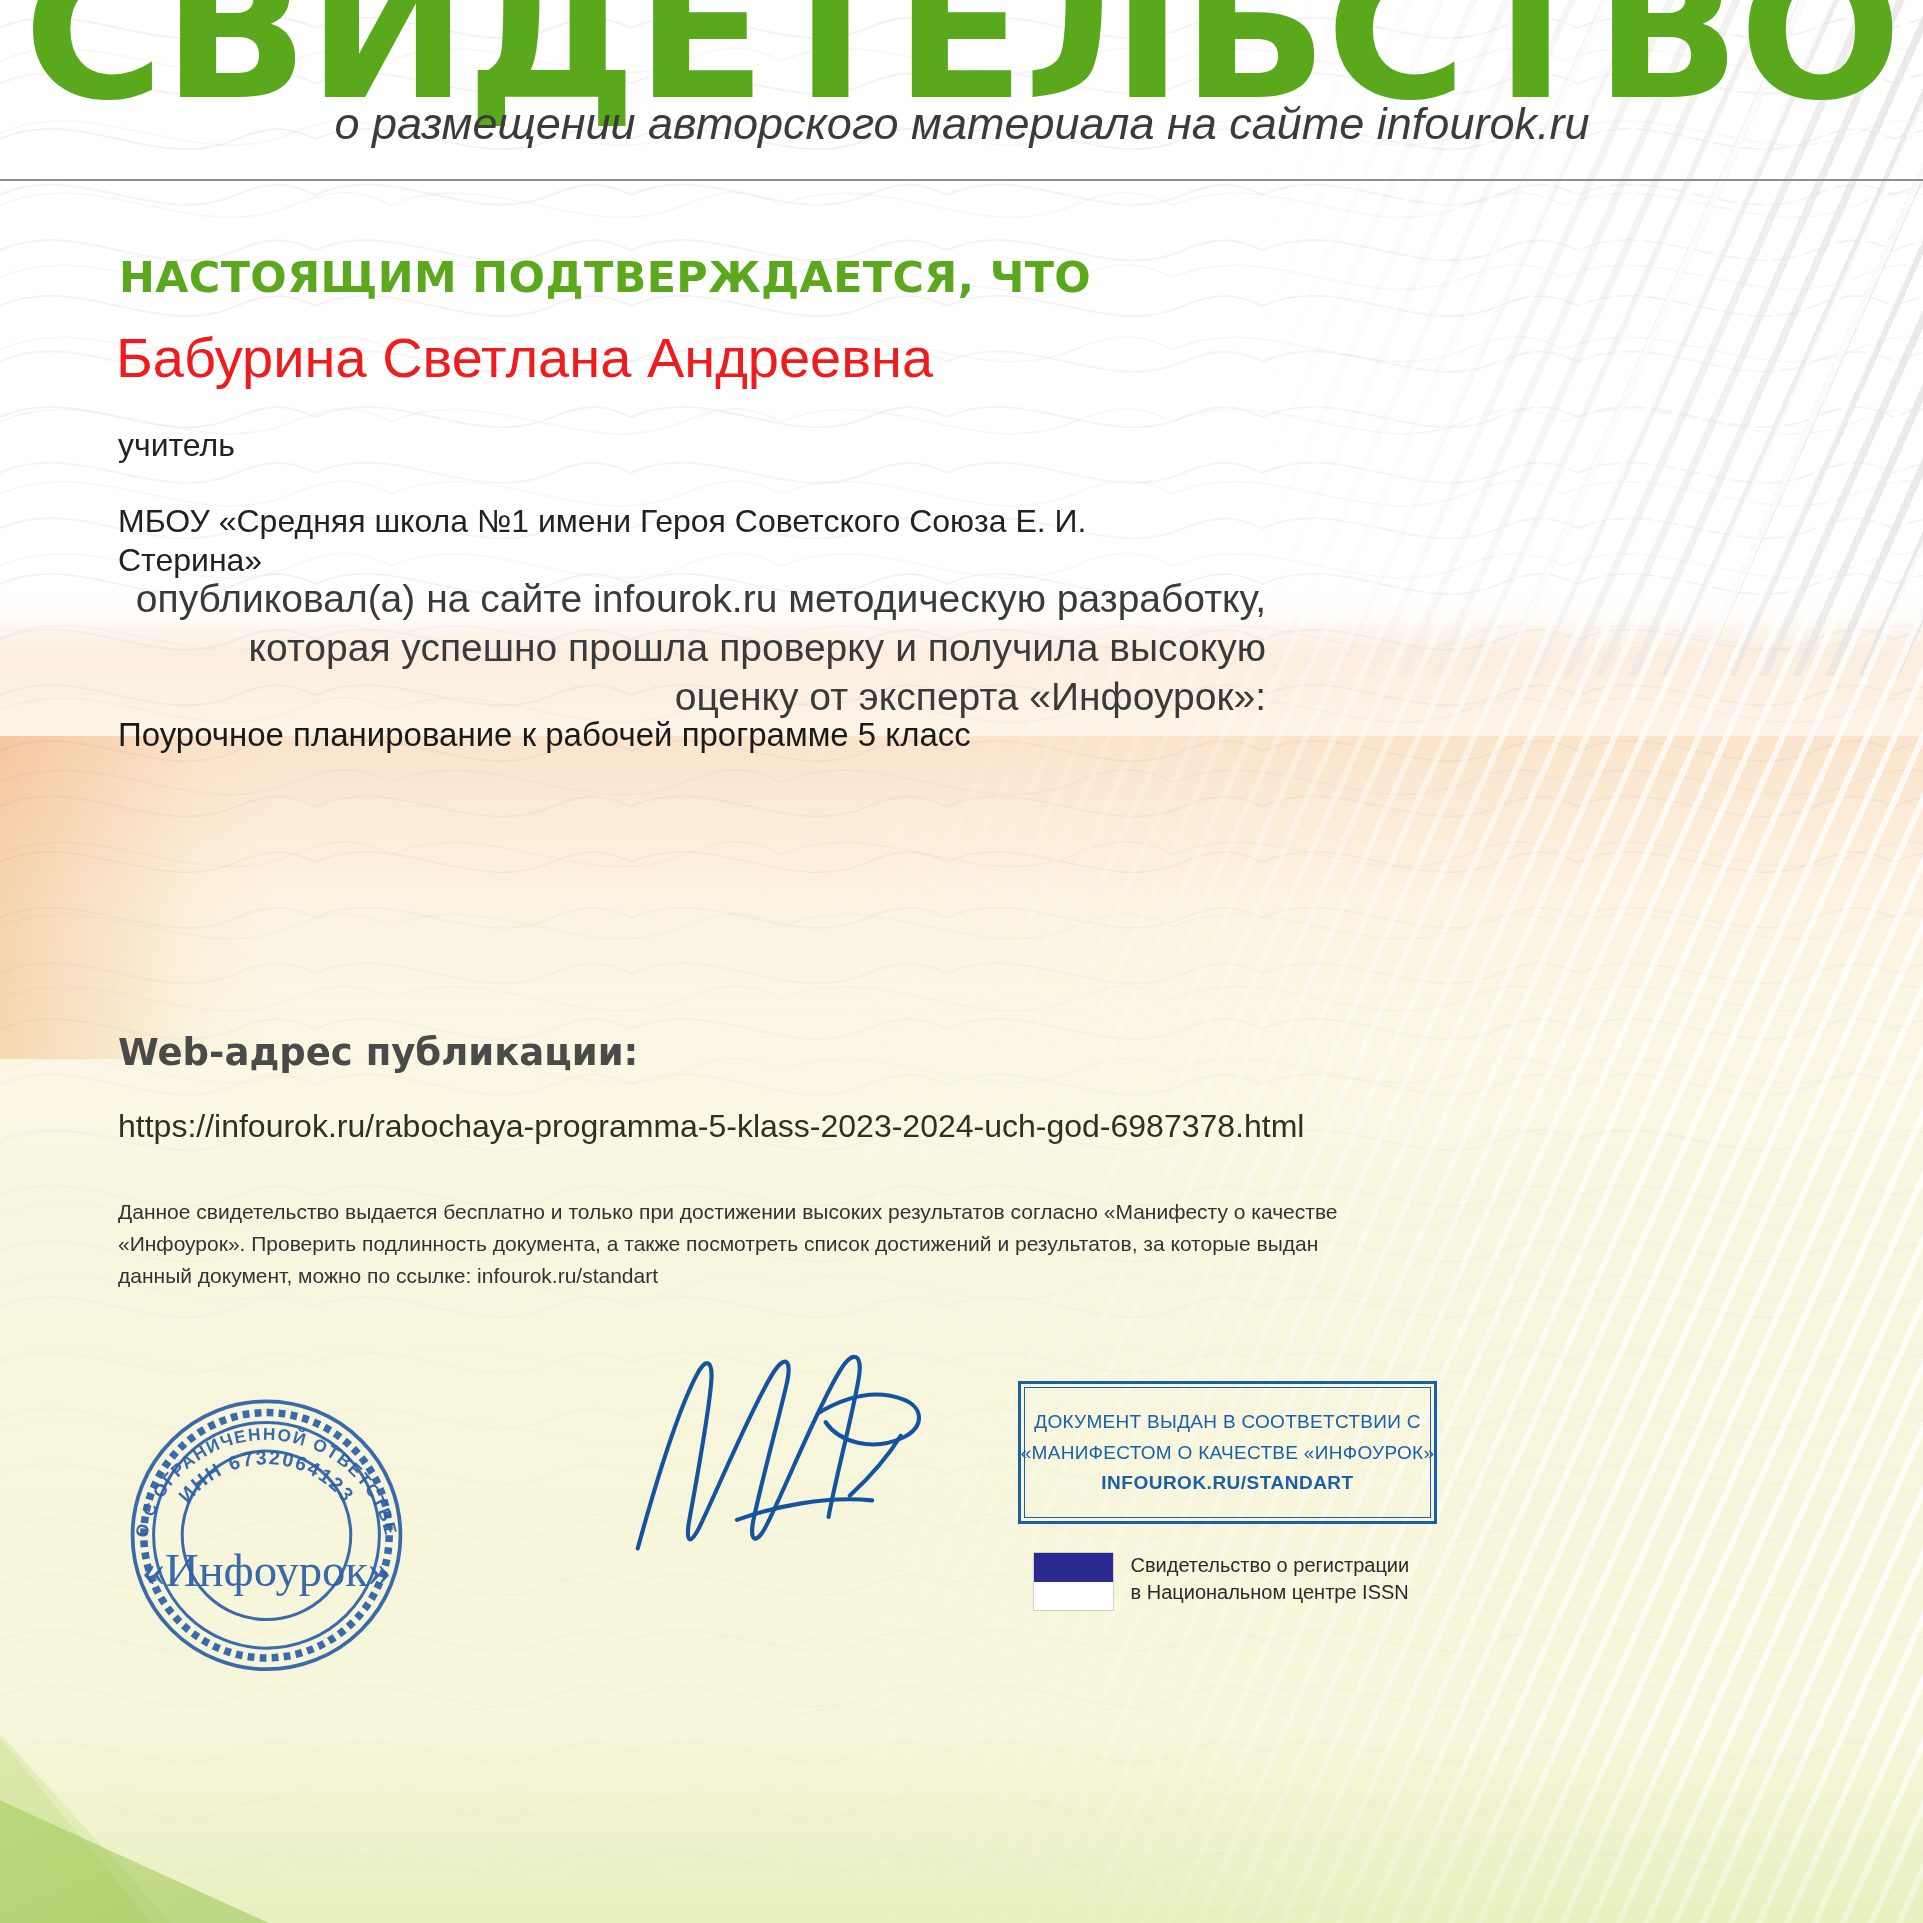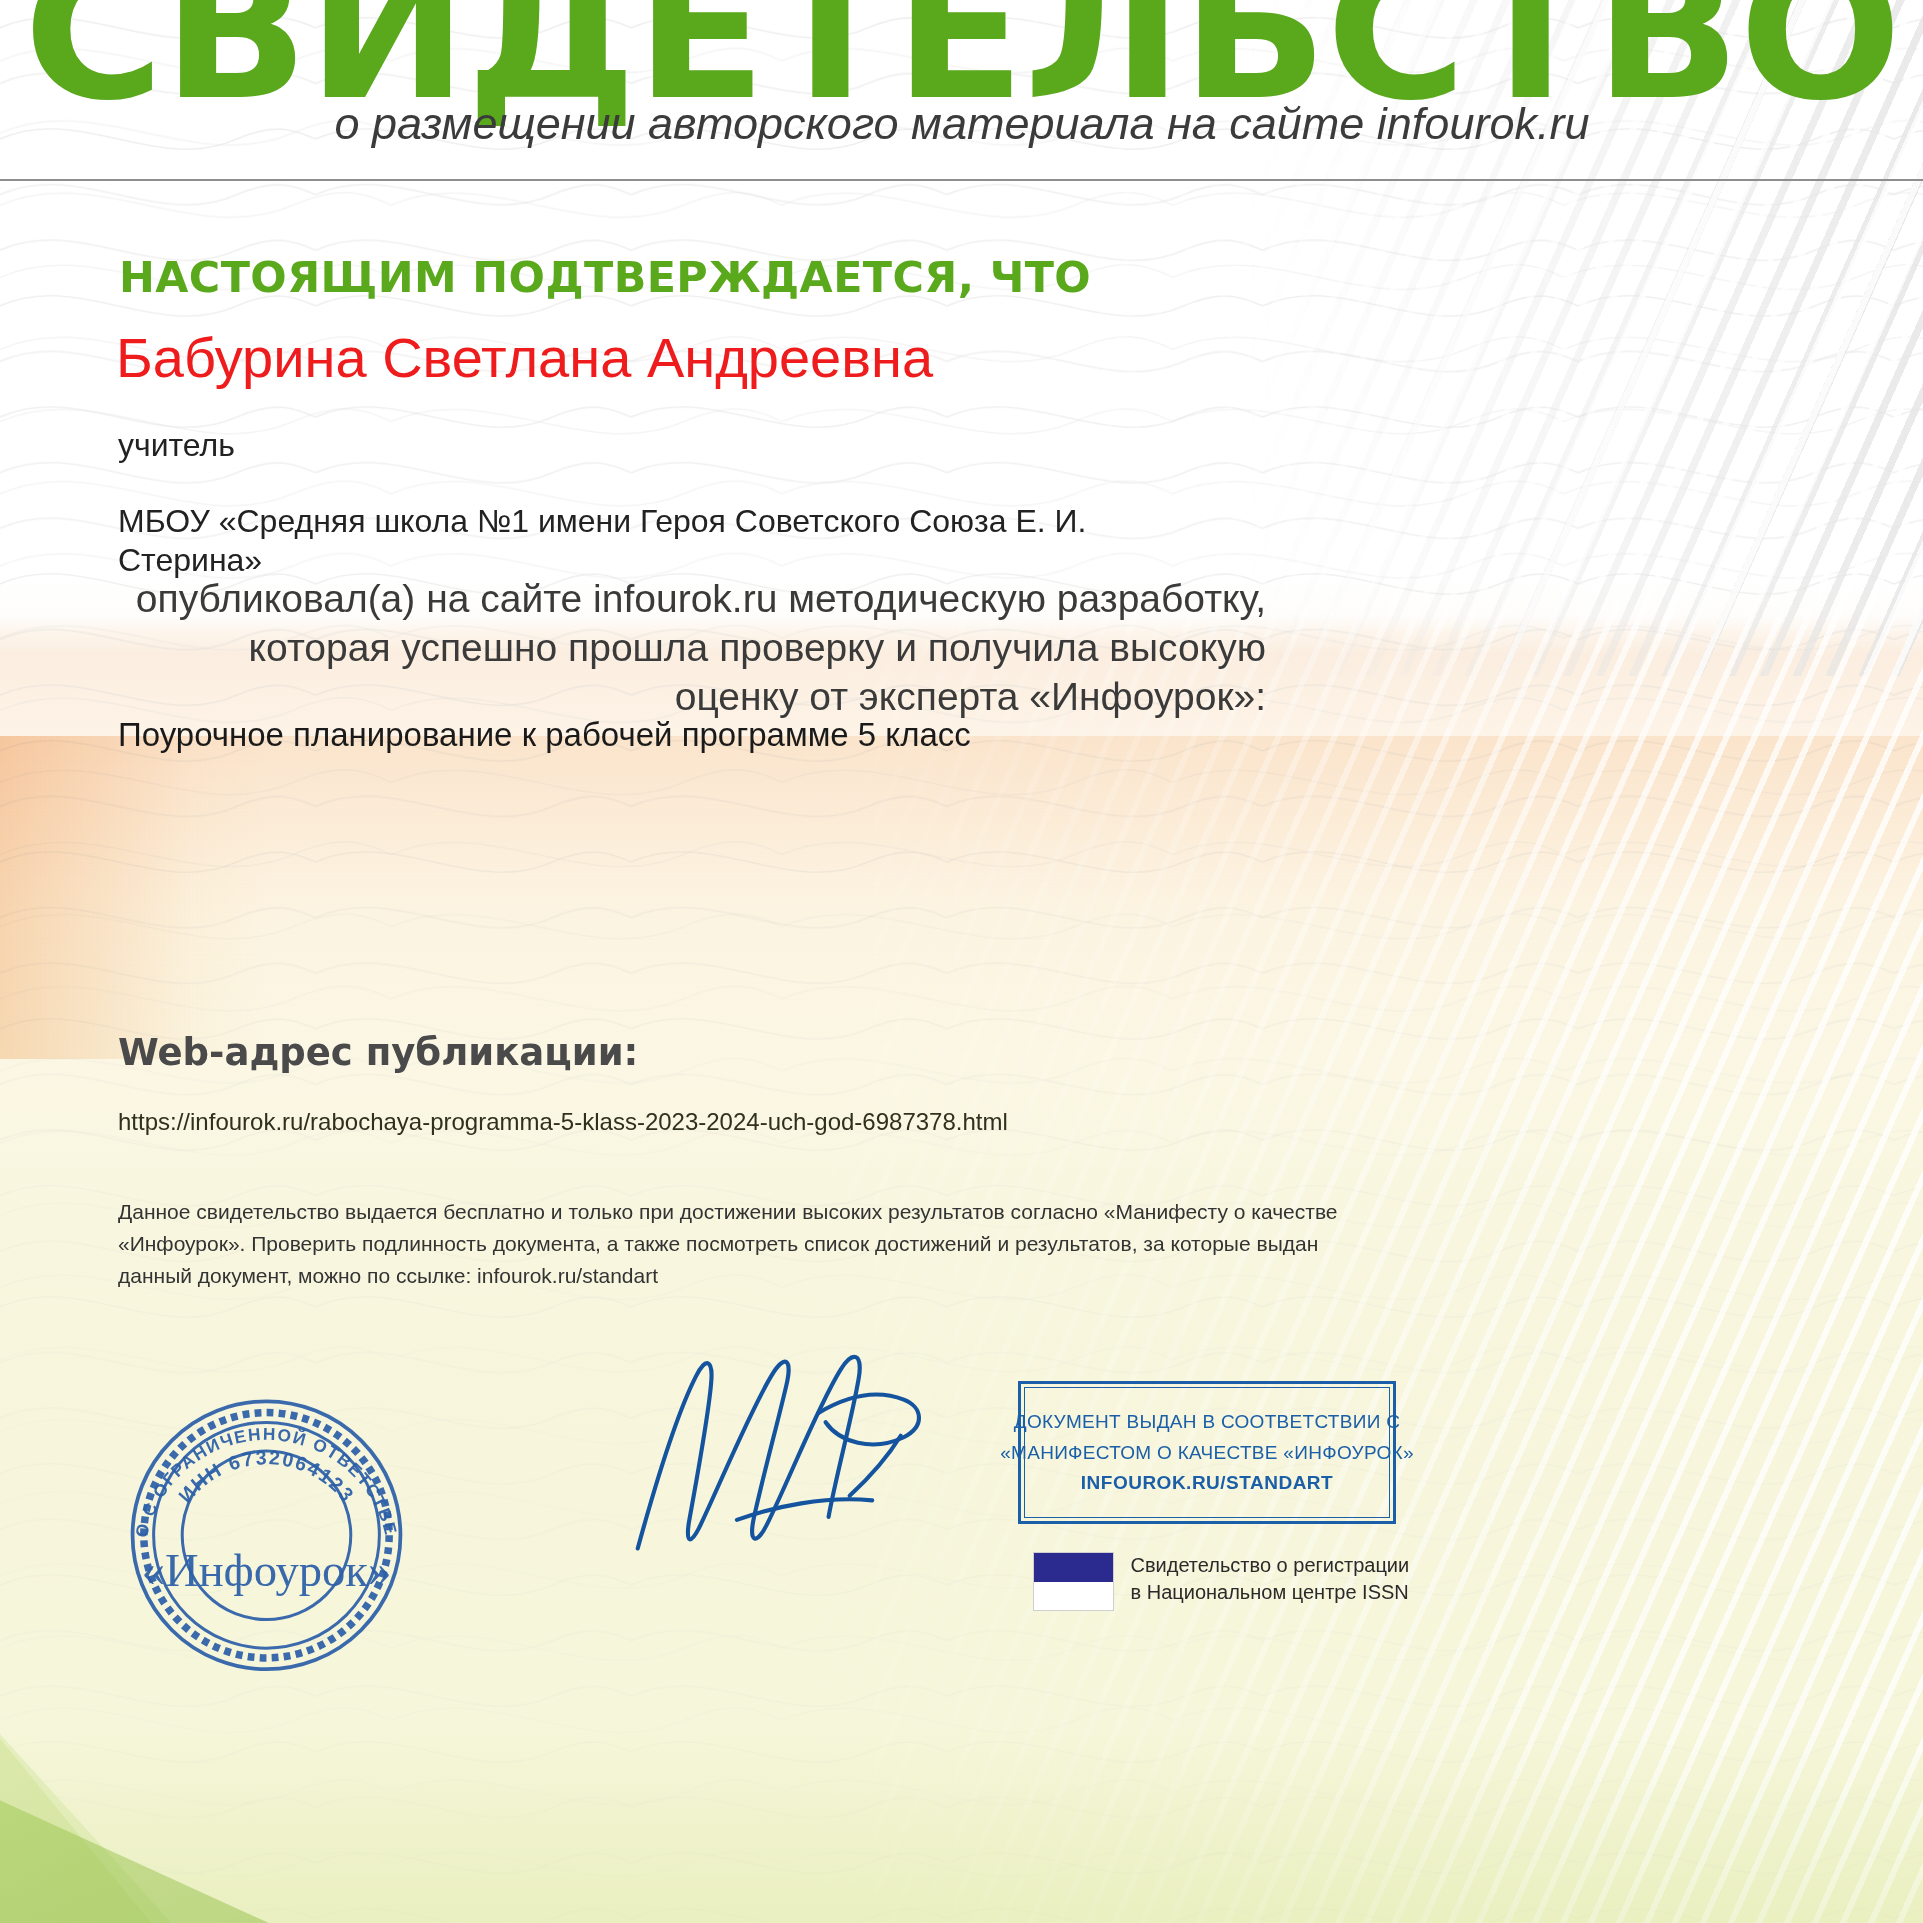--- a/index.html
+++ b/index.html
@@ -140,42 +140,42 @@
     font-size:33px;color:#1a1a1a;line-height:1.2;
   }
 
   .web-head{
     position:absolute;left:118px;top:1031px;
     font-family:"DejaVu Sans","Liberation Sans",sans-serif;
     font-weight:bold;font-size:37px;color:#4a4a4a;white-space:nowrap;
   }
   .web-url{
     position:absolute;left:118px;top:1108px;
-    font-size:24px;color:#30301e;white-space:nowrap;
+    font-size:32px;color:#30301e;white-space:nowrap;
   }
   .fineprint{
     position:absolute;left:118px;top:1196px;width:1278px;
     font-size:21px;color:#333;line-height:1.52;
   }
 
   
   .stamp{
     position:absolute;left:116px;top:1381px;width:301px;height:301px;
   }
   .stamp svg{width:100%;height:100%;}
 
   
   .signature{
     position:absolute;left:624px;top:1323px;width:316px;height:248px;
   }
   .signature svg{width:100%;height:100%;}
 
   
   .manifest-box{
-    position:absolute;left:1018px;top:1381px;width:378px;height:143px;
+    position:absolute;left:1018px;top:1381px;width:419px;height:143px;
     border:3px solid #1a5fa8;padding:3px;box-sizing:border-box;
   }
   .manifest-inner{
     width:100%;height:100%;border:1.5px solid #1a5fa8;box-sizing:border-box;
     display:flex;flex-direction:column;align-items:center;justify-content:center;
     gap:8.3px;
   }
   .manifest-line{
     font-size:19px;color:#1a5fa8;letter-spacing:0.3px;white-space:nowrap;
   }

